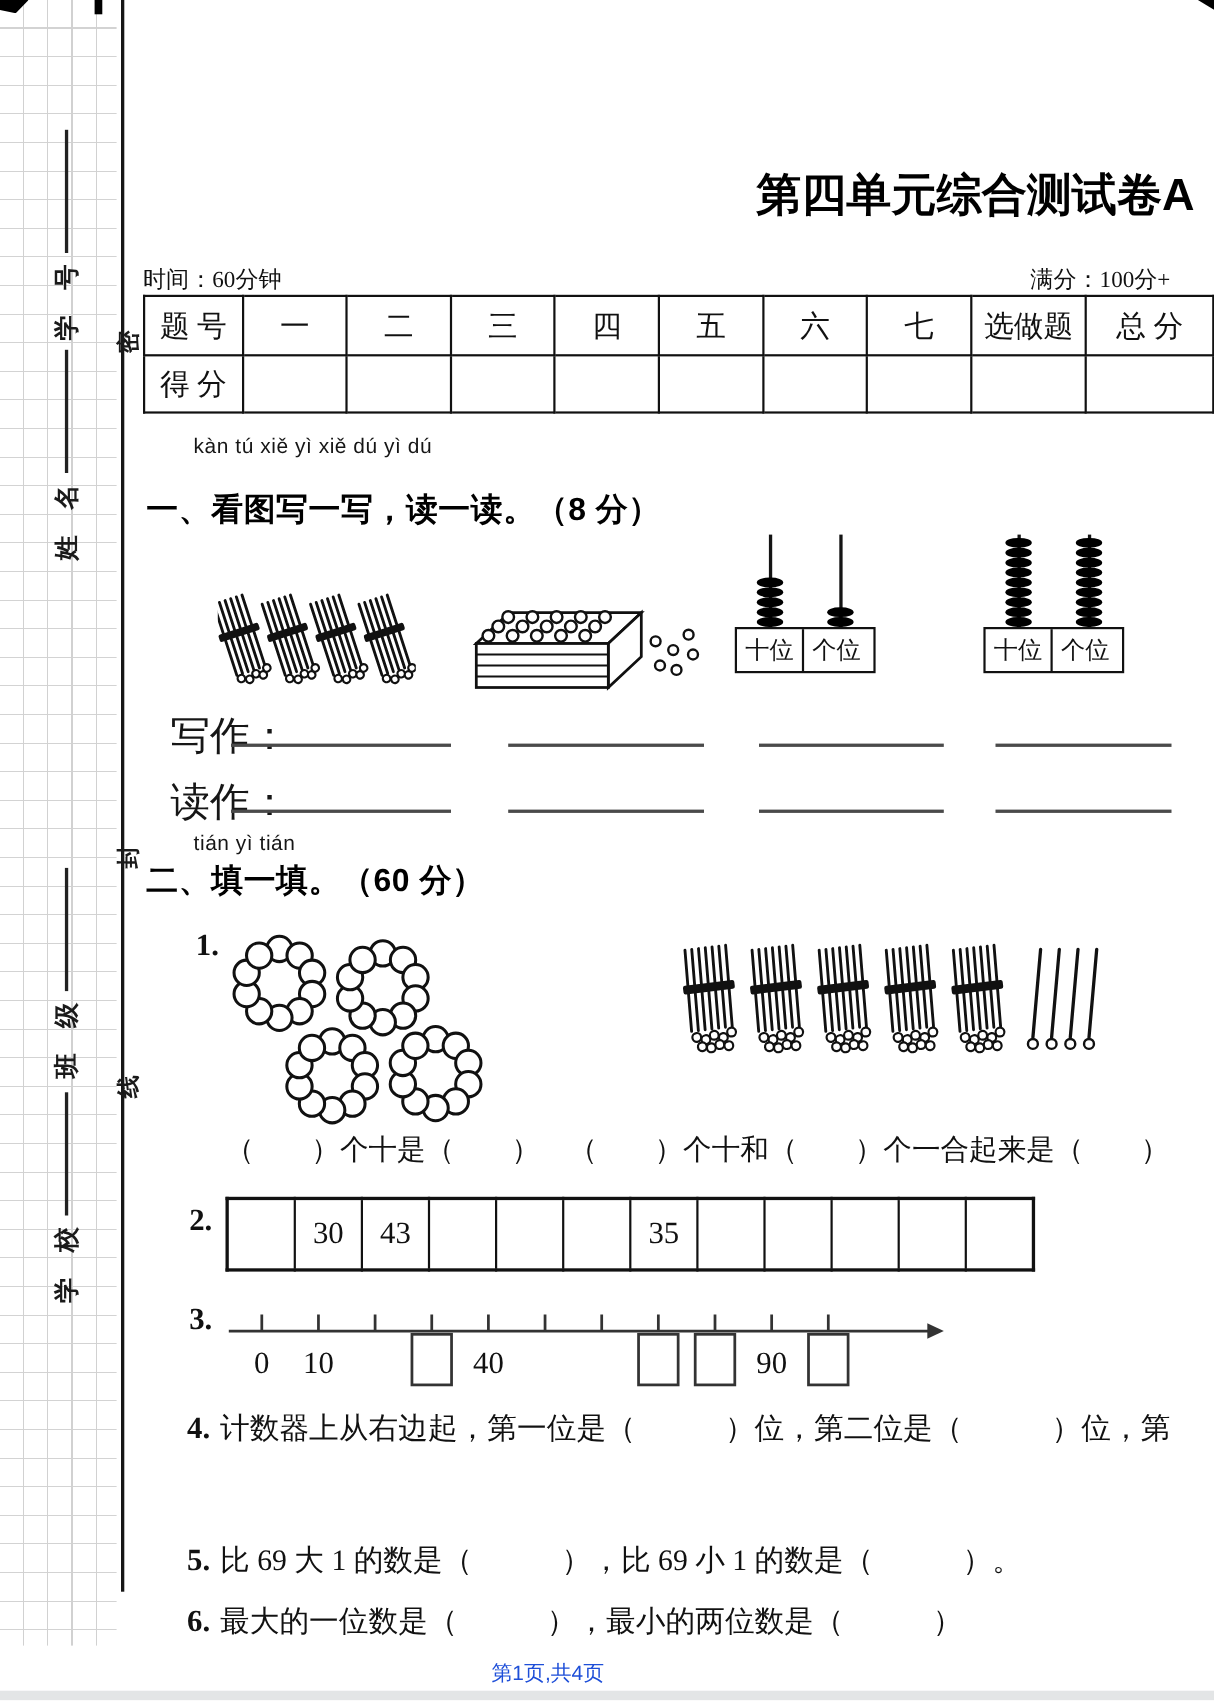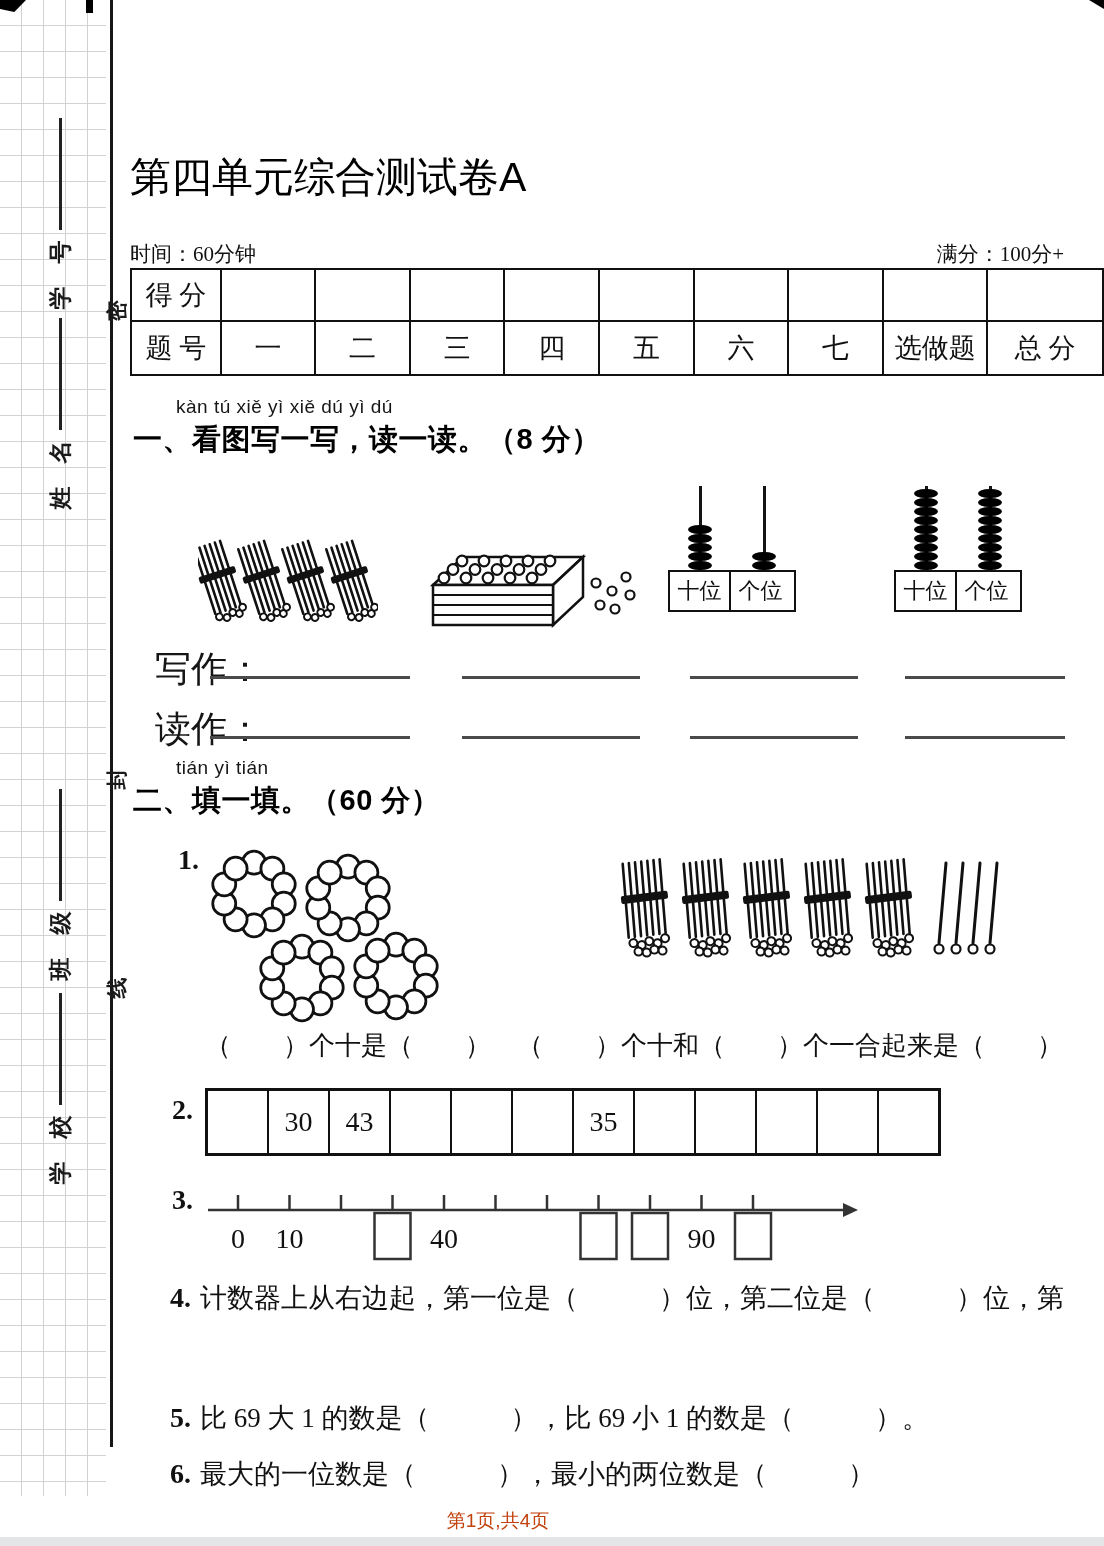--- a/index.html
+++ b/index.html
@@ -20,21 +20,21 @@
     font-family:"Liberation Serif",serif;font-weight:bold;font-size:21px;color:#1a1a1a;}
 
   
   .art-tl{position:absolute;left:0;top:0;width:26px;height:12px;background:#000;clip-path:polygon(0 0,100% 0,55% 100%,0 75%);}
   .art-tl2{position:absolute;left:86px;top:0;width:7px;height:13px;background:#000;}
   .art-tr{position:absolute;right:0;top:0;width:15px;height:9px;background:#000;clip-path:polygon(0 0,100% 0,100% 100%);}
   .bottom-strip{position:absolute;left:0;top:1537px;width:100%;height:9px;background:#e3e5e6;}
 
   
   .title{position:absolute;left:130px;top:60px;width:956px;text-align:center;font-size:51px;font-weight:900;letter-spacing:1px;color:#000;}
-  .subtitle{position:absolute;left:130px;top:150px;width:956px;text-align:left;font-size:41px;font-weight:400;color:#000;}
+  .subtitle{position:absolute;left:130px;top:150px;width:956px;text-align:right;font-size:41px;font-weight:700;color:#000;}
   .meta-time{position:absolute;left:130px;top:240px;font-size:21px;font-family:"Liberation Serif",serif;}
   .meta-score{position:absolute;right:40px;top:240px;font-size:21px;font-family:"Liberation Serif",serif;}
 
   
   .score-table{position:absolute;left:130px;top:268px;border-collapse:collapse;table-layout:fixed;}
   .score-table td{border:2.5px solid #111;text-align:center;vertical-align:middle;
     font-family:"Liberation Serif",serif;font-size:27px;color:#111;padding:0;}
   #score-head td{height:52px;}
   #score-row td{height:50px;}
 
@@ -60,21 +60,21 @@
   .qtext{font-family:"Liberation Serif",serif;font-size:27px;color:#111;margin-top:48px;}
   .fill-text{position:absolute;font-family:"Liberation Serif",serif;font-size:26px;color:#111;white-space:nowrap;}
 
   .rings{position:absolute;width:255px;height:172px;}
   .ring{position:absolute;}
 
   .seq-table{position:absolute;border-collapse:collapse;border:3.5px solid #111;}
   .seq-table td{width:57px;height:60px;border:2.5px solid #111;text-align:center;vertical-align:middle;
     font-family:"Liberation Serif",serif;font-size:28px;}
 
-  .footer{position:absolute;left:0;top:1508px;width:996px;text-align:center;font-size:19px;color:#c2410c;}
+  .footer{position:absolute;left:0;top:1508px;width:996px;text-align:center;font-size:19px;color:#1d4ed8;}
 </style>
 </head>
 <body>
 
 <div class="page">
 
   <div class="margin-grid"></div>
   <div class="seal-line"></div>
 
   <div class="vfield" style="top:198px;">
@@ -99,49 +99,49 @@
   <div class="art-tl2"></div>
   <div class="art-tr"></div>
   <div class="bottom-strip"></div>
 
   <div class="subtitle">第四单元综合测试卷A</div>
   <div class="meta-time">时间：60分钟</div>
   <div class="meta-score">满分：100分+</div>
 
   <table class="score-table">
     <tbody>
-        <tr id="score-row">
-          <td>得 分</td>
-          <td></td>
-          <td></td>
-          <td></td>
-          <td></td>
-          <td></td>
-          <td></td>
-          <td></td>
-          <td></td>
-          <td></td>
-        </tr>
-    <tr id="score-head">
+        <tr id="score-head">
           <td style="width: 88px;">题 号</td>
           <td style="width: 93px;">一</td>
           <td style="width: 93px;">二</td>
           <td style="width: 93px;">三</td>
           <td style="width: 93px;">四</td>
           <td style="width: 93px;">五</td>
           <td style="width: 93px;">六</td>
           <td style="width: 93px;">七</td>
           <td style="width: 103px;">选做题</td>
           <td style="width: 114px;">总 分</td>
         </tr>
+    <tr id="score-row">
+          <td>得 分</td>
+          <td></td>
+          <td></td>
+          <td></td>
+          <td></td>
+          <td></td>
+          <td></td>
+          <td></td>
+          <td></td>
+          <td></td>
+        </tr>
   </tbody>
     </table>
 
   <div class="pinyin" style="left:176px;top:396px;">kàn tú xiě yì xiě   dú yì dú</div>
-  <div class="qhead" style="left:133px;top:420px;">一、看图写一写，读一读。（8 分）</div>
+  <div class="qhead" style="left:133px;top:444px;">一、看图写一写，读一读。（8 分）</div>
 
   <svg id="bundles1" class="figsvg" style="left:198px;top:535px;" width="180" height="100" viewBox="0 0 180 100">
       <g transform="translate(4,6) rotate(-18 18 42)">
         <line x1="4" y1="2" x2="4" y2="70" stroke="#111" stroke-width="2.6" stroke-linecap="round"></line>
         <line x1="9.4" y1="2" x2="9.4" y2="70" stroke="#111" stroke-width="2.6" stroke-linecap="round"></line>
         <line x1="14.8" y1="2" x2="14.8" y2="70" stroke="#111" stroke-width="2.6" stroke-linecap="round"></line>
         <line x1="20.200000000000003" y1="2" x2="20.200000000000003" y2="70" stroke="#111" stroke-width="2.6" stroke-linecap="round"></line>
         <line x1="25.6" y1="2" x2="25.6" y2="70" stroke="#111" stroke-width="2.6" stroke-linecap="round"></line>
         <line x1="31" y1="2" x2="31" y2="70" stroke="#111" stroke-width="2.6" stroke-linecap="round"></line>
         <rect x="-1" y="30" width="38" height="7" rx="2" fill="#111"></rect>

